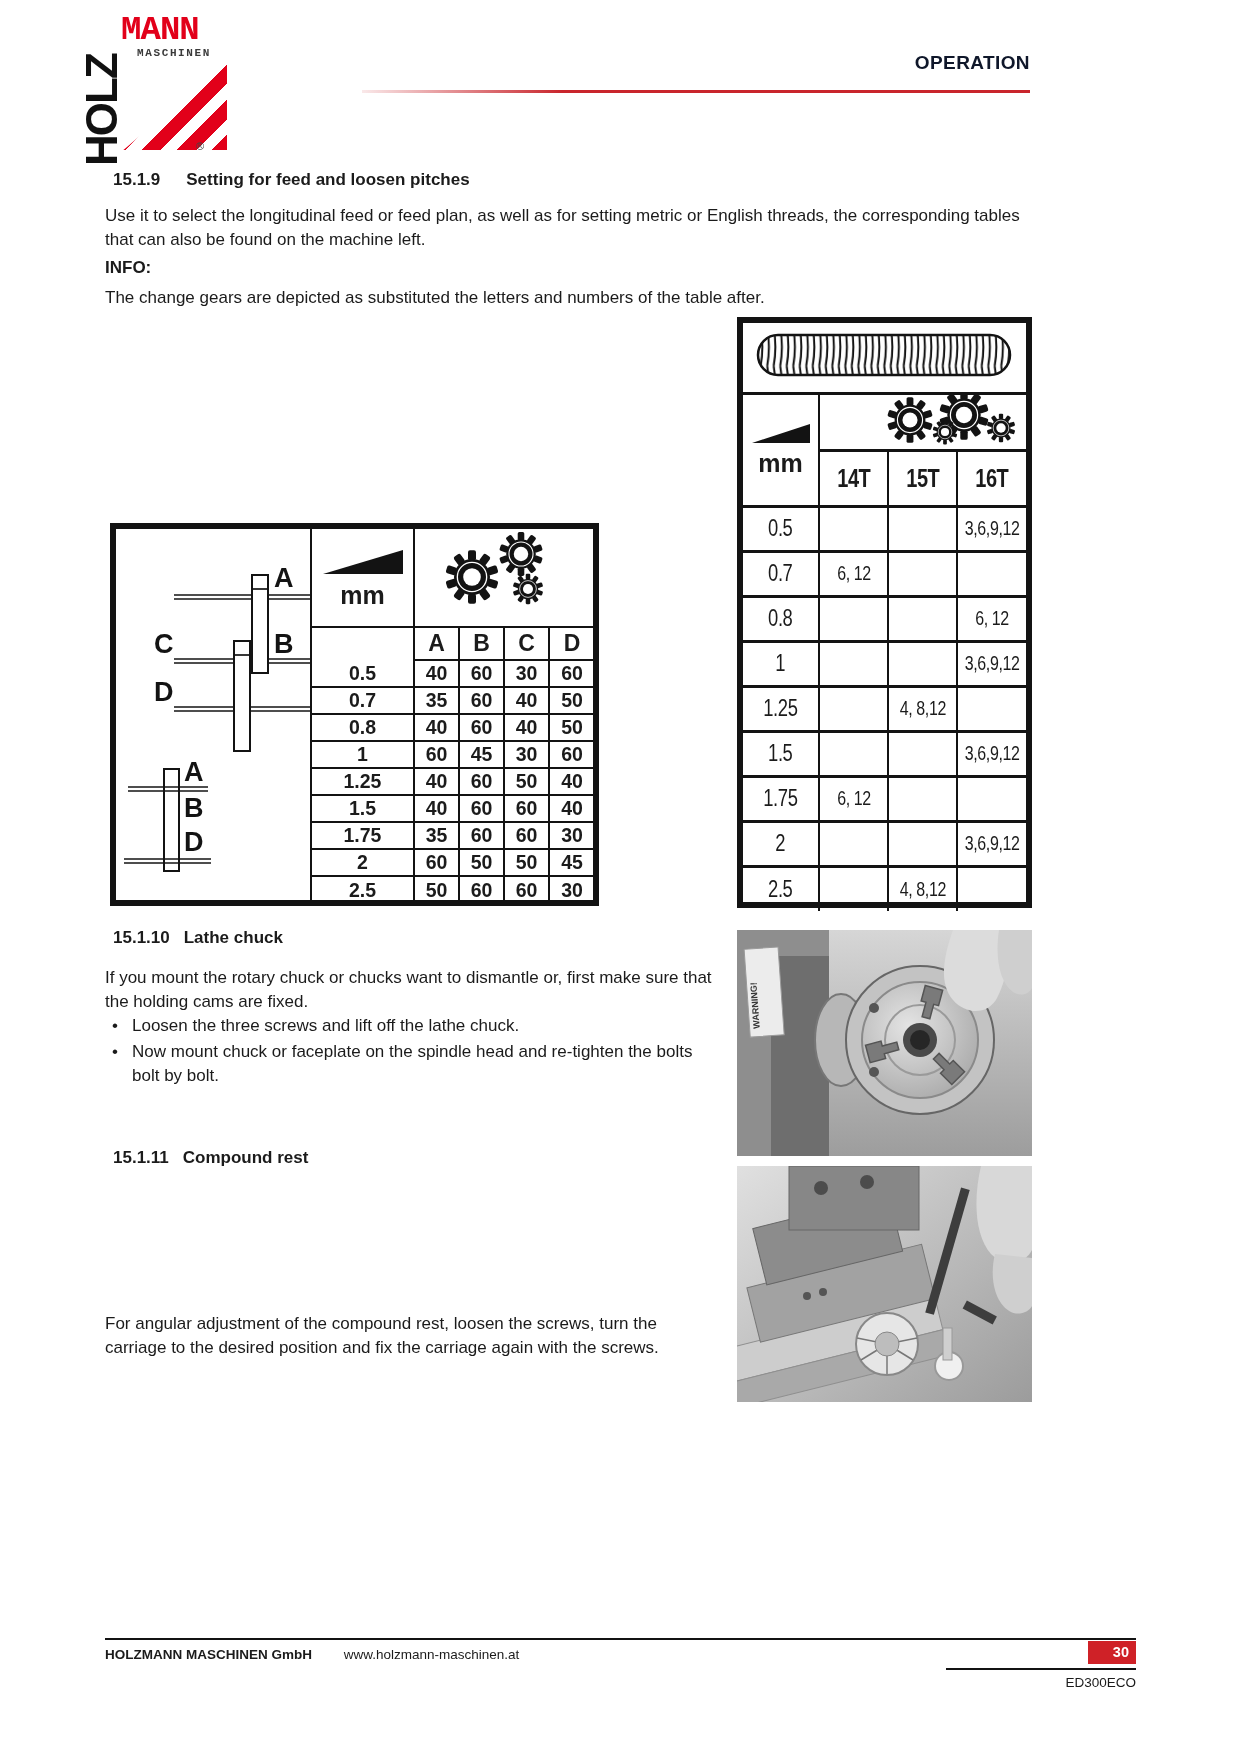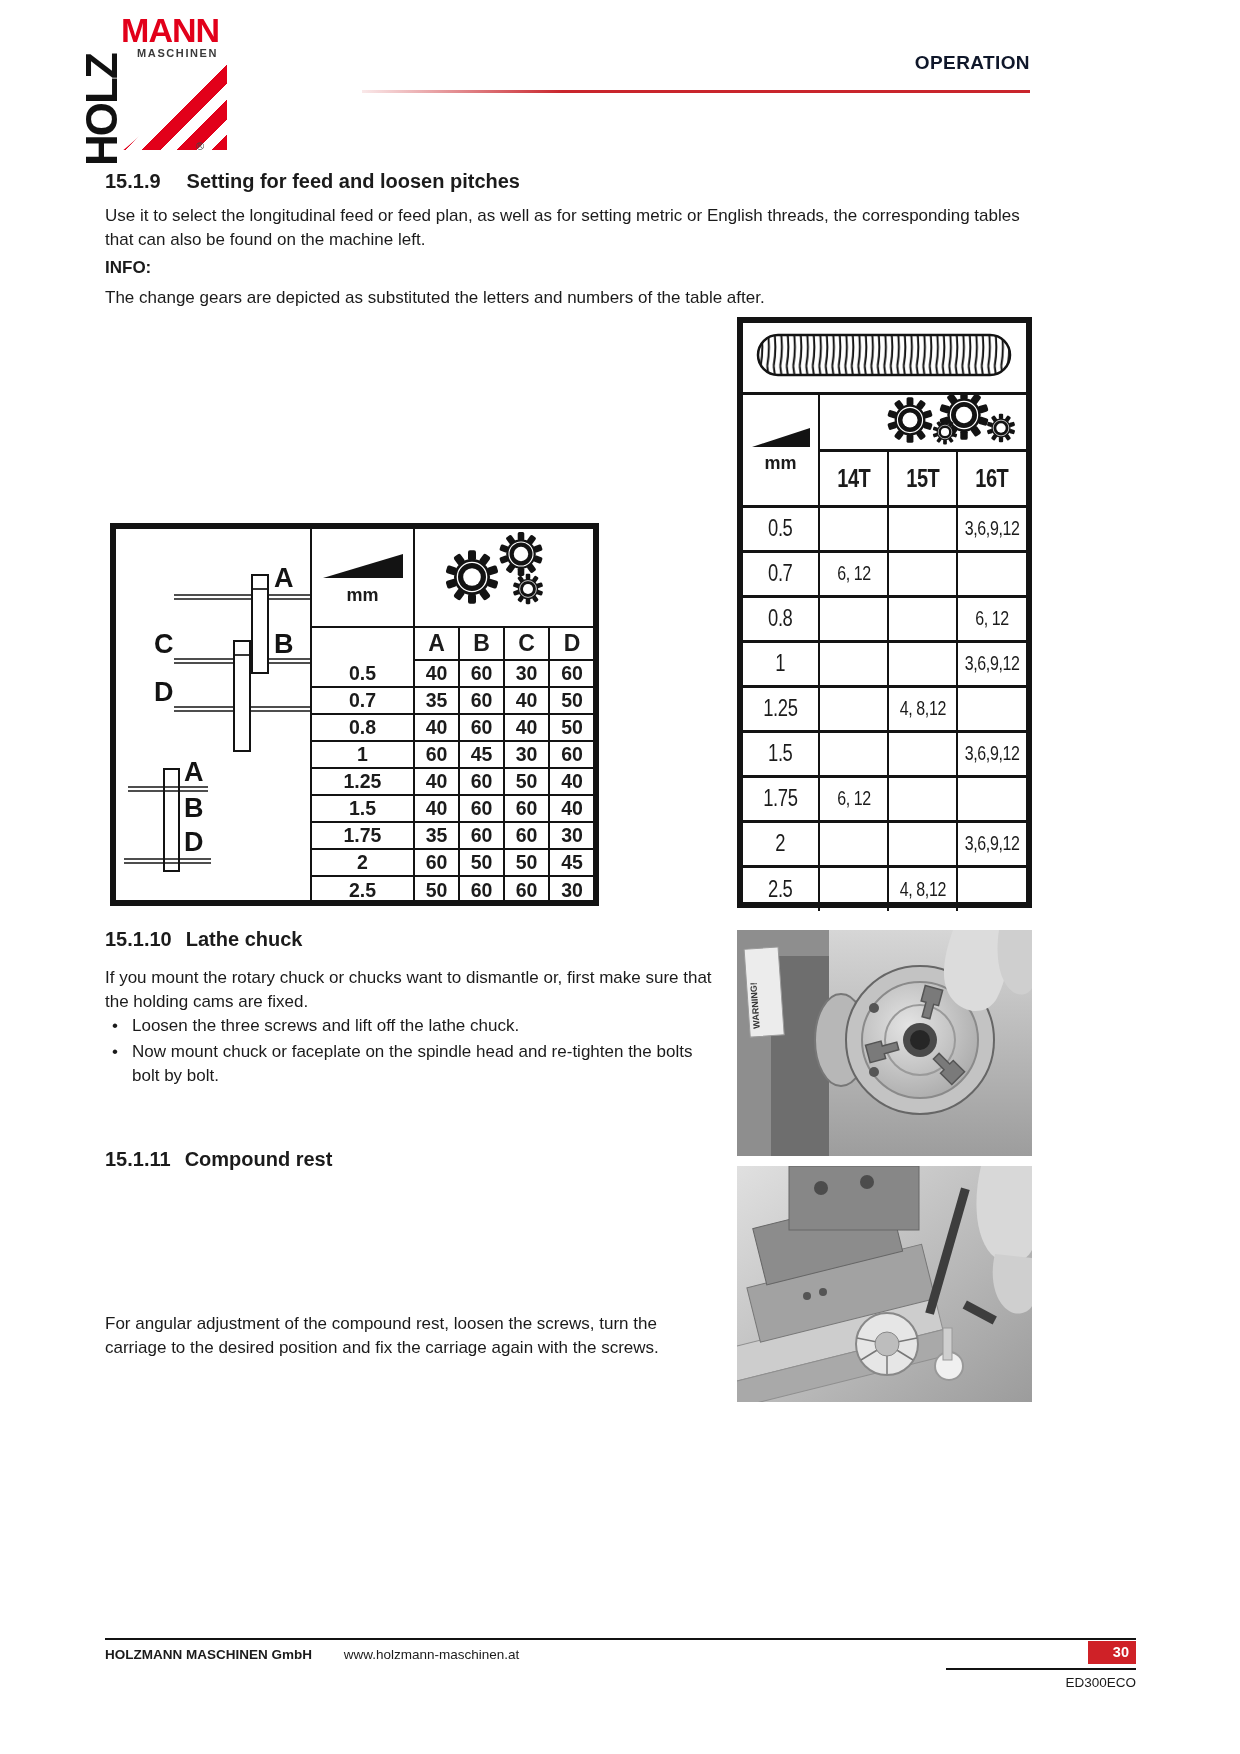--- a/index.html
+++ b/index.html
@@ -3,35 +3,35 @@
 <meta charset="utf-8">
 <style>
   * { margin:0; padding:0; box-sizing:border-box; }
   html,body { background:#ffffff; }
   body { width:1240px; height:1754px; font-family:"Liberation Sans", sans-serif; color:#1b1b1b; position:relative; overflow:hidden; }
   .abs { position:absolute; }
 
   
   #logo { left:84px; top:14px; width:160px; height:152px; display:flex; }
   .holz { writing-mode:vertical-rl; transform:rotate(180deg); font-weight:900; font-size:44px; letter-spacing:-2px; color:#111; line-height:.82; height:152px; }
-  .logo-right { display:flex; flex-direction:column; margin-left:1px; }
+  .logo-right { display:flex; flex-direction:column; margin-left:1px;font-family:Liberation Mono, monospace; }
   .mann { color:#e2001a; font-weight:900; font-size:34px; line-height:.95; letter-spacing:-1px; }
   .maschinen { font-size:11px; letter-spacing:1.6px; color:#3a3a3a; font-weight:600; margin:1px 0 3px 16px; }
   .stripes { width:104px; height:88px; margin-left:2px; position:relative;
     background:repeating-linear-gradient(135deg,#e2001a 0 14px,#ffffff 14px 25px);
     clip-path:polygon(100% 0,100% 100%,0 100%); }
   .rsym { position:absolute; left:196px; top:140px; font-size:11px; color:#444; }
 
   
   .operation { right:210px; top:52px; font-size:19px; font-weight:700; letter-spacing:.4px; color:#0f172a; }
   .red-rule { left:362px; top:90px; width:668px; height:3px;
     background:linear-gradient(90deg, rgba(201,37,44,.10), #c9252c 30%); }
 
   
-  .sec-h { font-size:20px; font-weight:700; display:flex; white-space:nowrap; }
+  .sec-h { font-size:17px; font-weight:700; display:flex; white-space:nowrap;margin-left:8px; }
   .gap-lg { margin-right:26px; } .gap-sm { margin-right:14px; }
   .body-txt { font-size:17px; line-height:1.42; }
   .h919 { left:105px; top:170px; }
   .para1 { left:105px; top:204px; width:935px; }
   .infolab { left:105px; top:258px; font-size:17px; font-weight:700; }
   .para2 { left:105px; top:286px; width:935px; }
   .h1010 { left:105px; top:928px; }
   .para3 { left:105px; top:966px; width:612px; }
   .bullets { left:105px; top:1014px; width:600px; }
   .bullet { display:flex; font-size:17px; line-height:1.45; margin-bottom:1px; }
@@ -48,21 +48,21 @@
   .abcd { left:110px; top:523px; width:489px; height:383px; border:6px solid #131313; display:flex; background:#fff; }
   .abcd-diagram { width:194px; position:relative; }
   .abcd table { width:283px; height:100%; }
   .abcd tr:first-child td { border-top:none; }
   .abcd td:last-child, .abcd th:last-child { border-right:none; }
   .abcd tbody tr:last-child td { border-bottom:none; }
   .abcd .mmcell { height:96px; }
   .abcd .hrow th { height:33px; font-size:23px; font-weight:700; }
   .abcd .hrow td { }
   .abcd tbody td { height:27px; font-size:19.5px; font-weight:700; }
-  .mmword { font-size:18px; font-weight:700; margin-top:2px; }
+  .mmword { font-size:25px; font-weight:700; margin-top:2px; }
 
   
   .teeth { left:737px; top:317px; width:295px; height:591px; border:6px solid #131313; background:#fff; }
   .teeth table { width:100%; height:100%; }
   .teeth tr:first-child td { border-top:none; }
   .teeth td:first-child { border-left:none; }
   .teeth td:last-child, .teeth th:last-child { border-right:none; }
   .teeth tbody tr:last-child td { border-bottom:none; }
   .teeth .rodcell { height:70px; border-bottom:3px solid #131313; }
   .teeth .gearscell { height:50px; }

